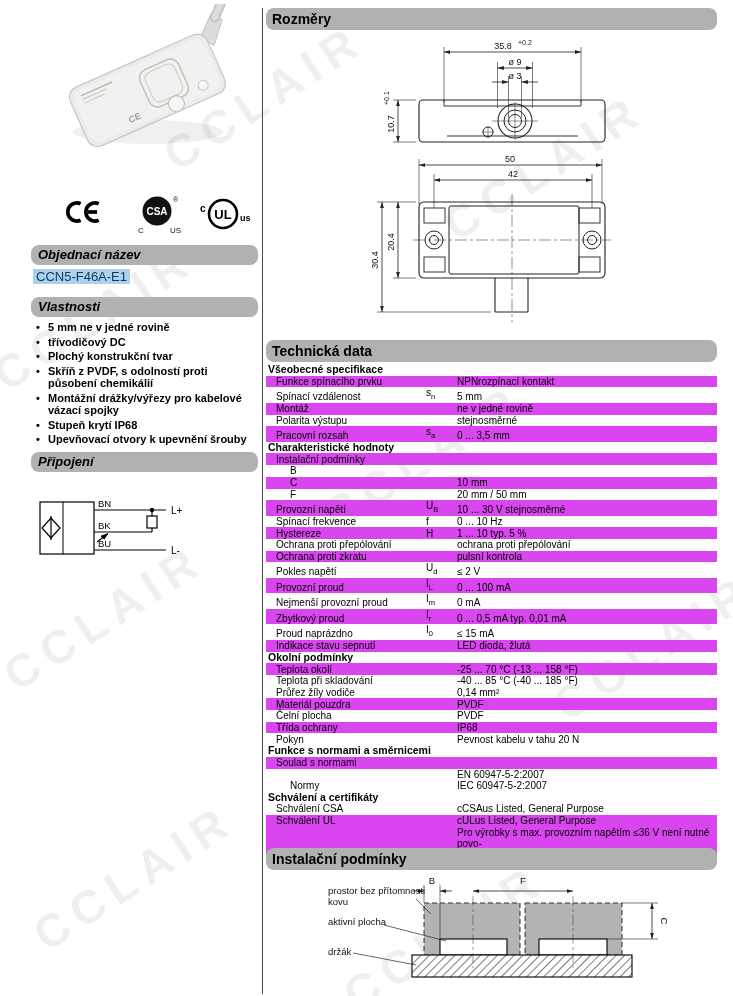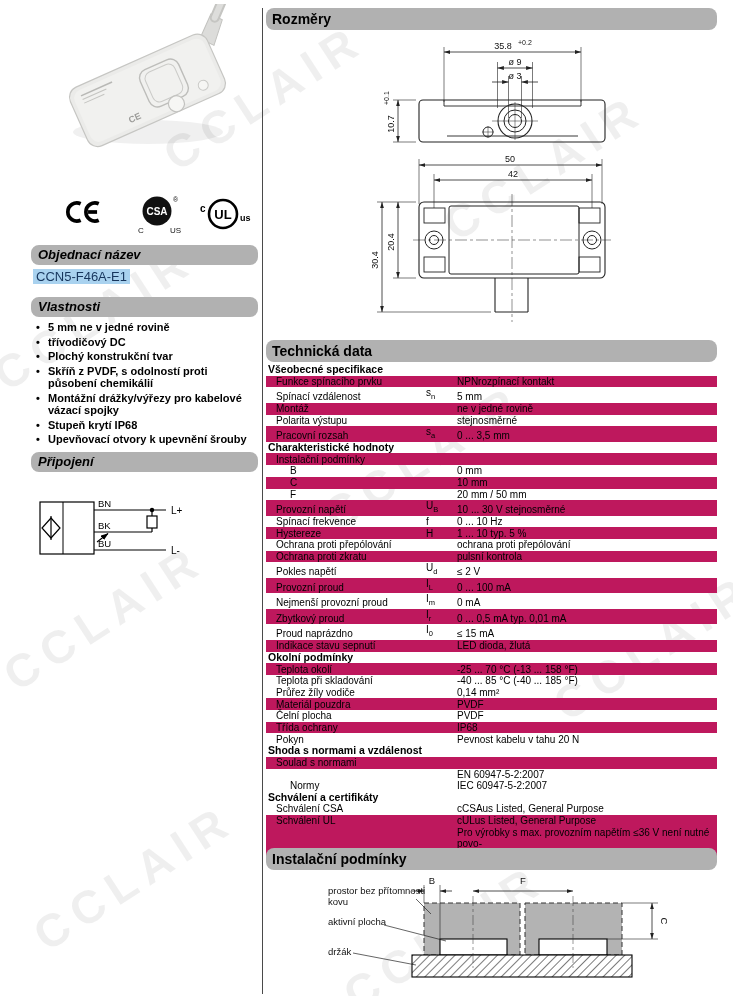--- a/index.html
+++ b/index.html
@@ -12,21 +12,21 @@
   .bar-right{left:266px;width:451px;height:22px;font-size:14px;line-height:22px;padding-left:6px;}
   .vrule{position:absolute;left:262px;top:8px;width:1px;height:986px;background:#4a4a4a;}
   .code{position:absolute;left:33px;top:269px;font-size:13px;font-weight:normal;
         color:#17365d;background:#a9d2ef;padding:0 3px;display:inline-block;}
   .features{position:absolute;left:33px;top:321px;width:225px;}
   .features ul{list-style:none;margin:0;padding:0;font-size:11px;font-weight:bold;line-height:12.5px;}
   .features li{position:relative;padding-left:15px;margin-bottom:2px;}
   .features li::before{content:"\2022";position:absolute;left:3px;}
   .spec{position:absolute;left:266px;top:364px;width:451px;font-size:10px;}
   .trow{display:flex;min-height:11.7px;line-height:11.5px;align-items:flex-end;box-sizing:border-box;}
-  .trow.shaded{background:#be185d;}
+  .trow.shaded{background:#d946ef;}
   .trow .lab{width:160px;flex:none;box-sizing:border-box;}
   .trow.group .lab{width:100%;font-weight:bold;font-size:10.5px;padding-left:2px;}
   .ind-1{padding-left:10px;} .ind-2{padding-left:24px;}
   .trow .sym{width:31px;flex:none;}
   .trow .sym sub{font-size:7.5px;}
   .trow .val{flex:1;white-space:pre-line;}
   .abs{position:absolute;}
   svg text{font-family:"Liberation Sans",sans-serif;}
 </style>
 </head>
@@ -243,21 +243,20 @@
         <div class="lab ">Charakteristické hodnoty</div>
       </div>
       <div class="trow shaded">
         <div class="lab ind-1">Instalační podmínky</div>
         <div class="sym"></div>
         <div class="val"></div>
       </div>
       <div class="trow">
         <div class="lab ind-2">B</div>
         <div class="sym"></div>
-        <div class="val">0 mm</div>
       </div>
       <div class="trow shaded">
         <div class="lab ind-2">C</div>
         <div class="sym"></div>
         <div class="val">10 mm</div>
       </div>
       <div class="trow">
         <div class="lab ind-2">F</div>
         <div class="sym"></div>
         <div class="val">20 mm / 50 mm</div>
@@ -349,21 +348,21 @@
         <div class="lab ind-1">Třída ochrany</div>
         <div class="sym"></div>
         <div class="val">IP68</div>
       </div>
       <div class="trow">
         <div class="lab ind-1">Pokyn</div>
         <div class="sym"></div>
         <div class="val">Pevnost kabelu v tahu 20 N</div>
       </div>
       <div class="trow group">
-        <div class="lab ">Shoda s normami a vzdálenost</div>
+        <div class="lab ">Funkce s normami a směrnicemi</div>
       </div>
       <div class="trow shaded">
         <div class="lab ind-1">Soulad s normami</div>
         <div class="sym"></div>
         <div class="val"></div>
       </div>
       <div class="trow">
         <div class="lab ind-2">Normy</div>
         <div class="sym"></div>
         <div class="val">EN 60947-5-2:2007

